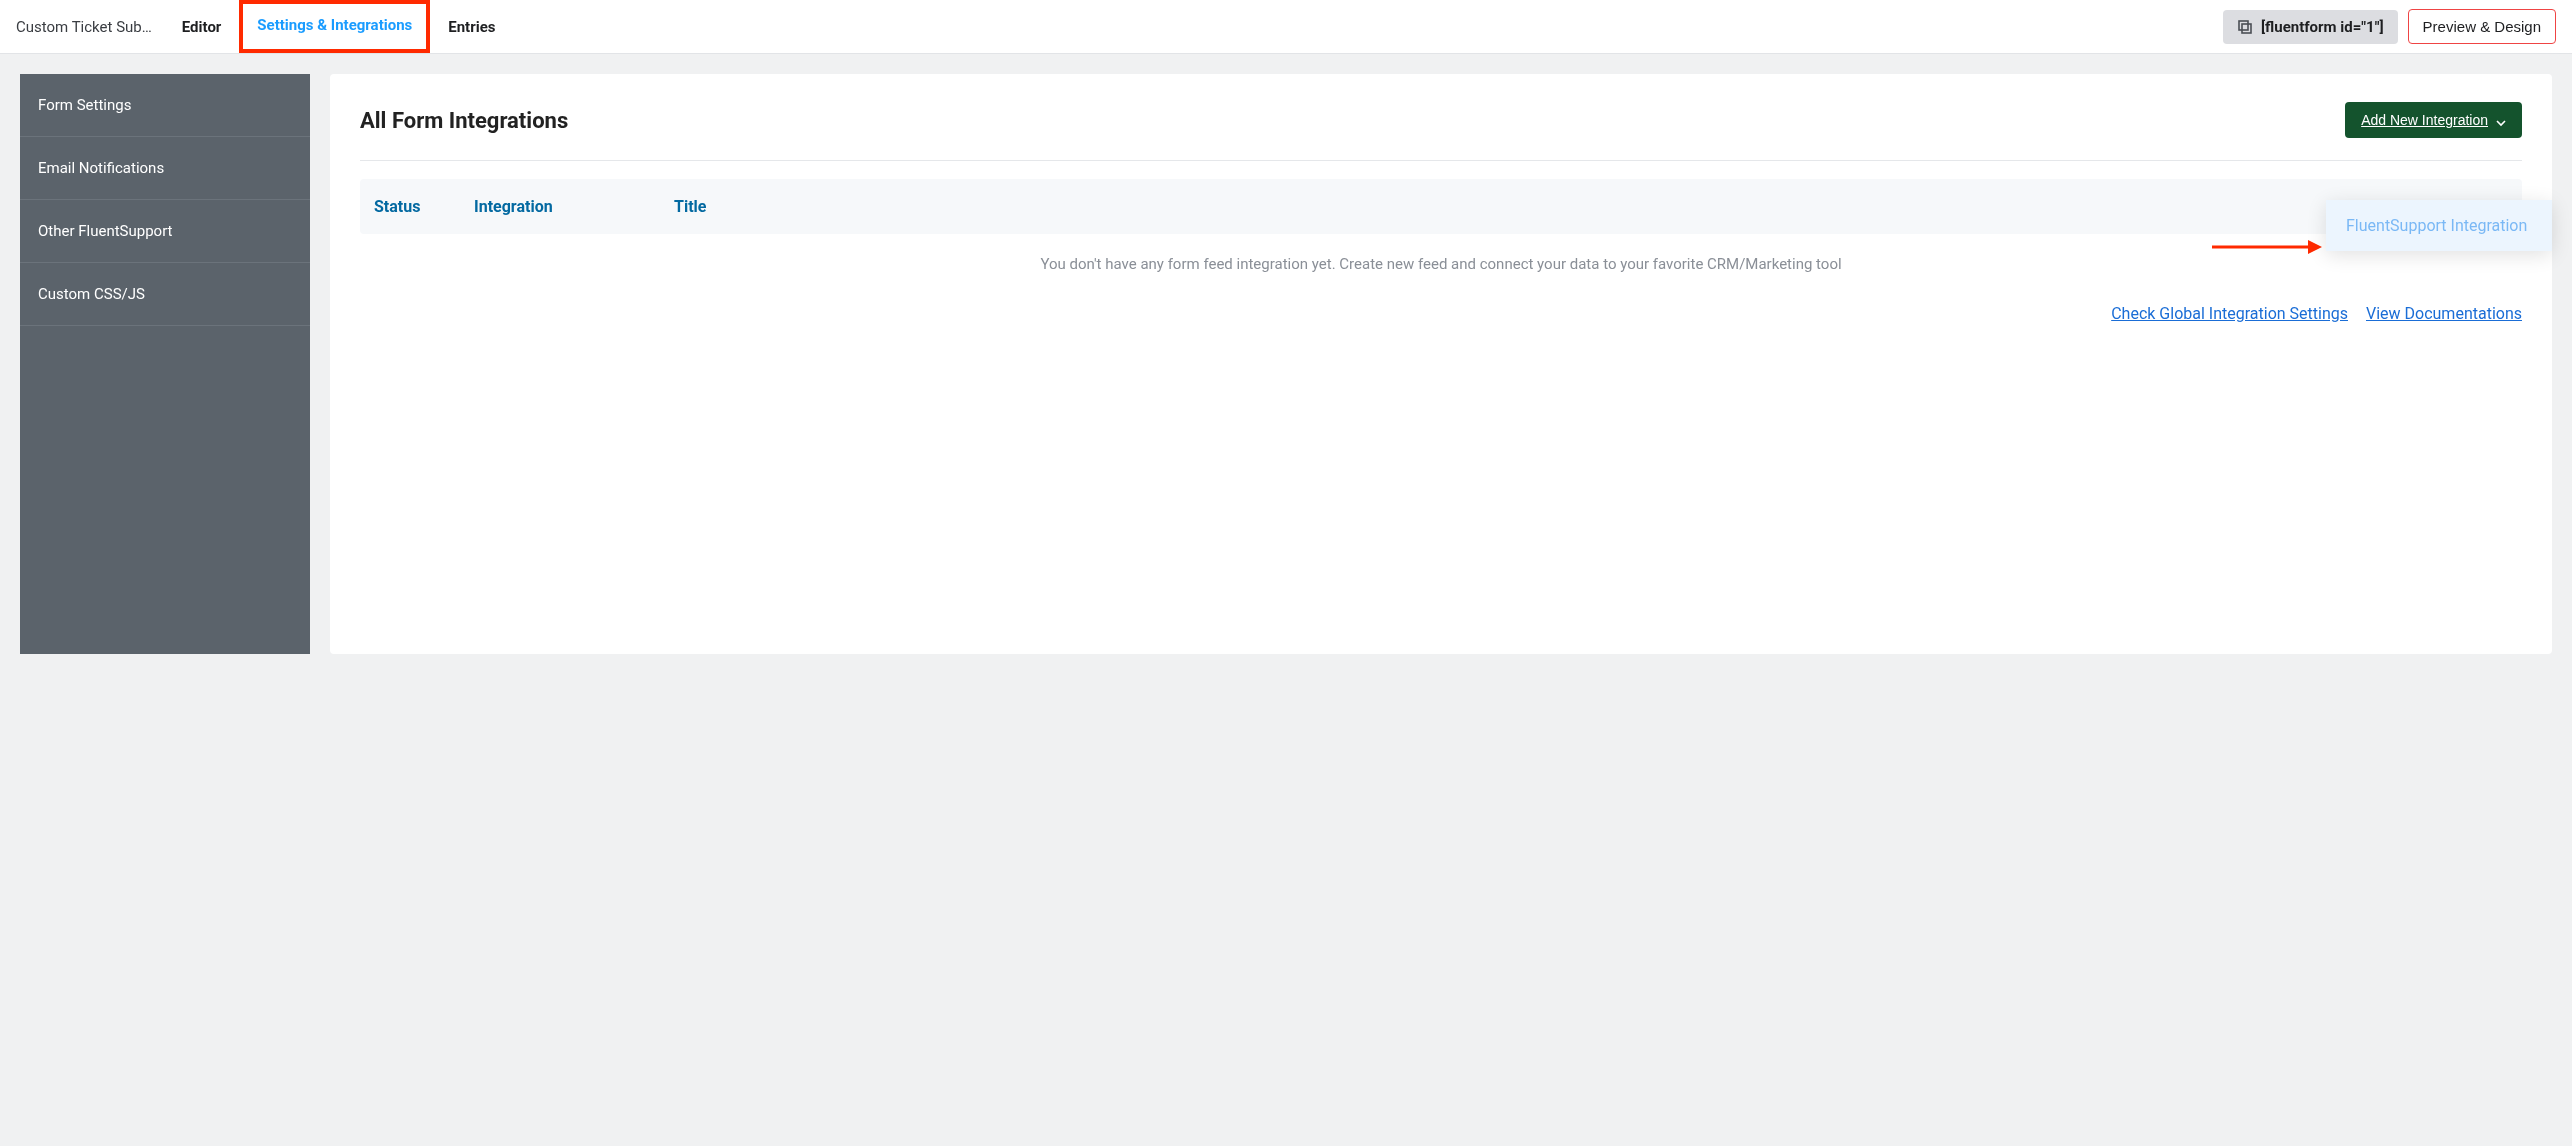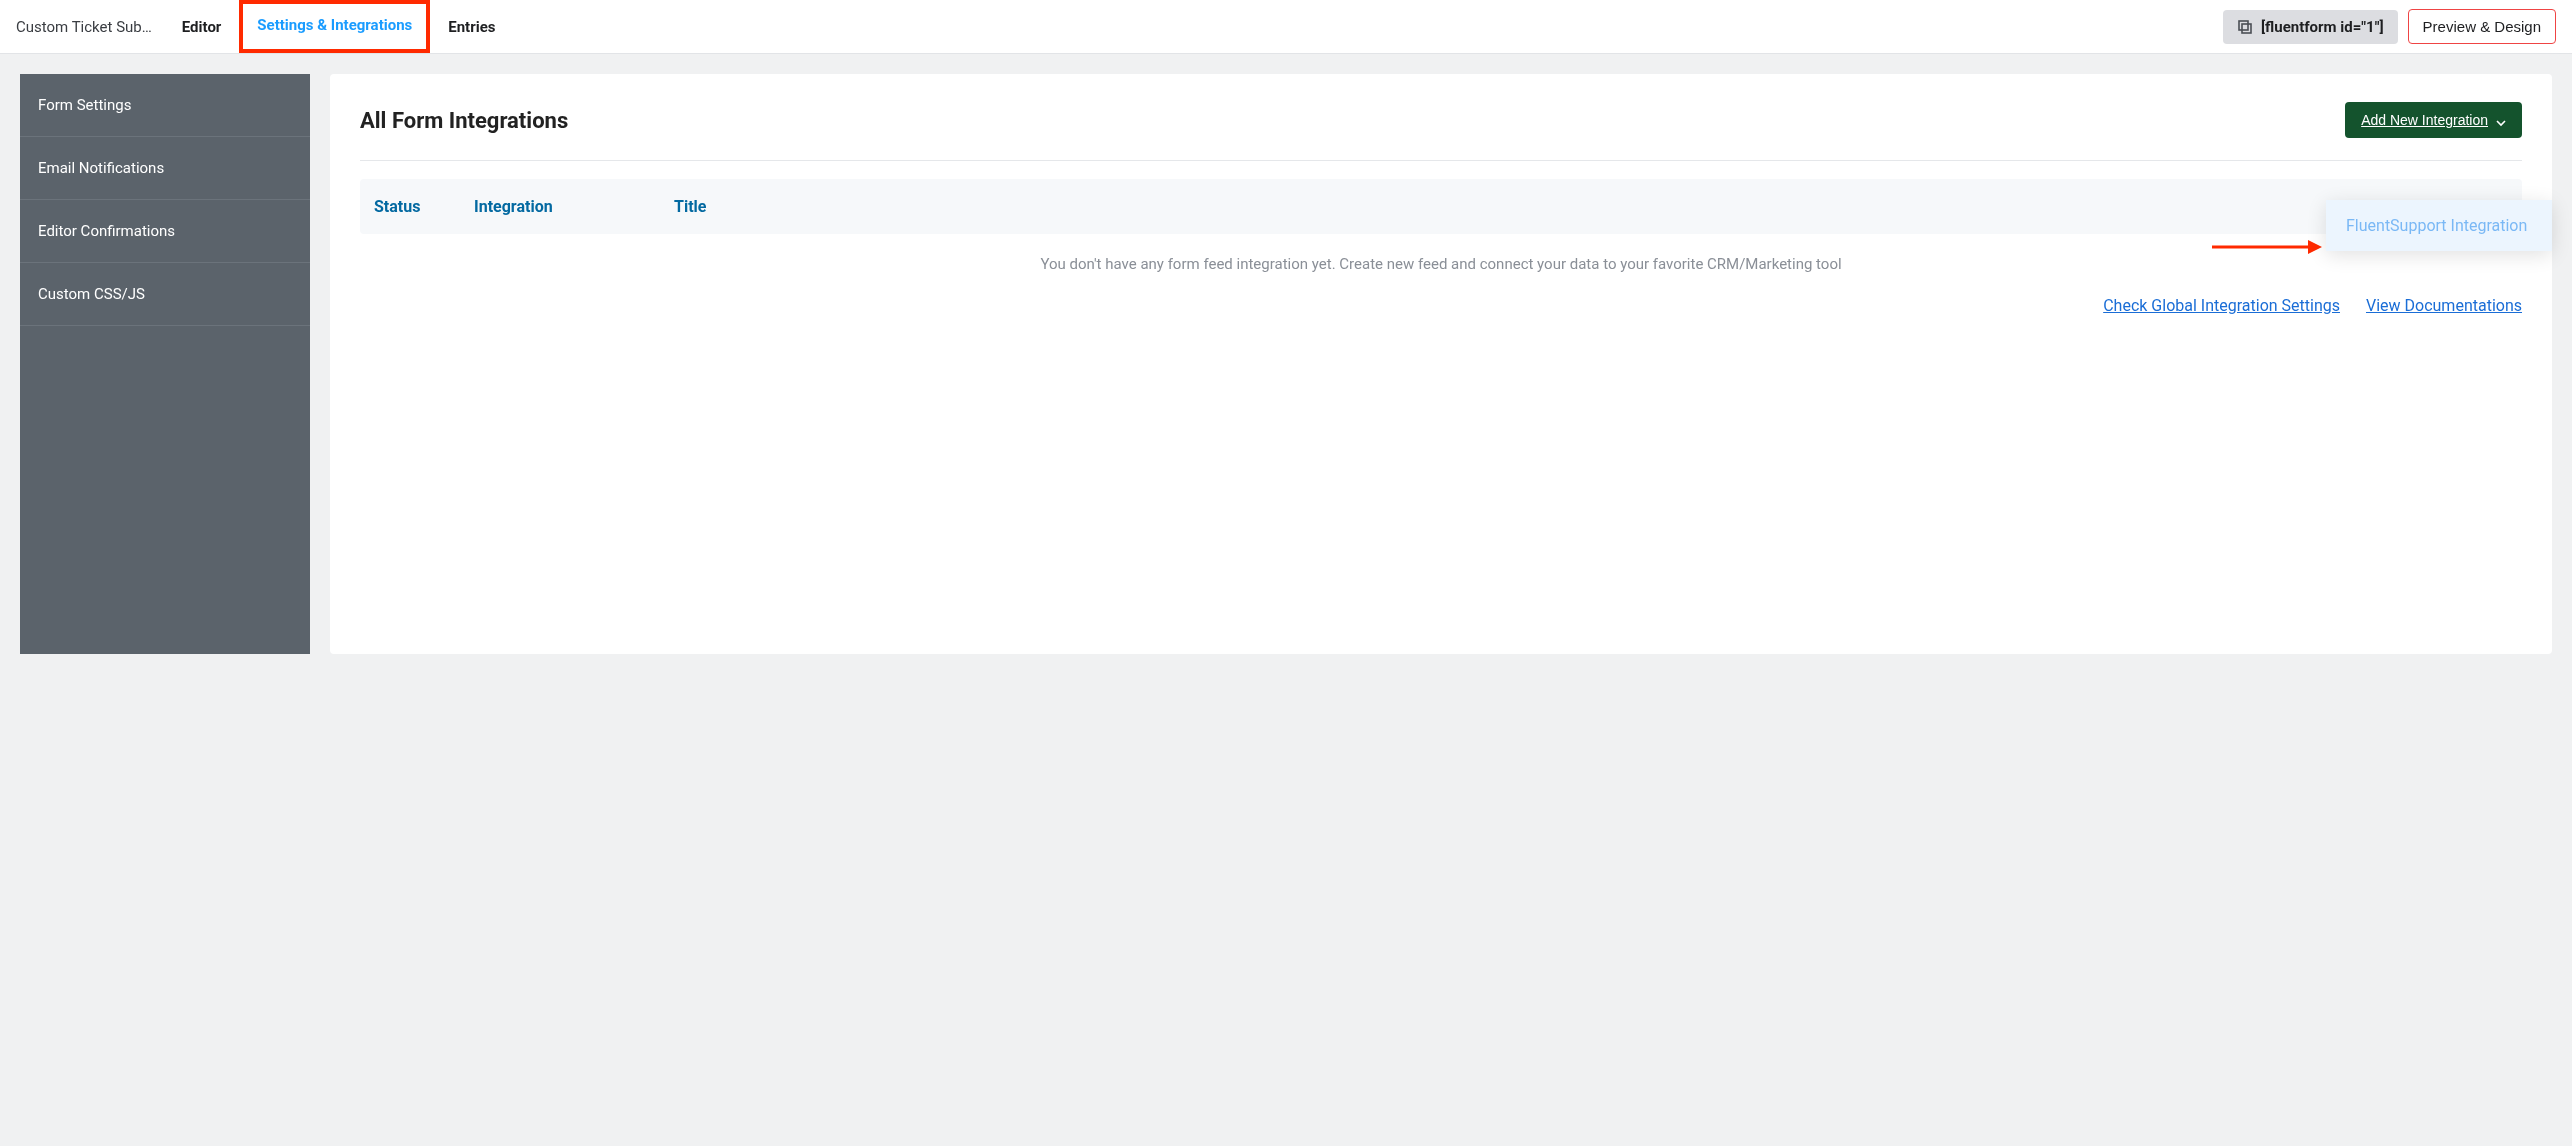--- a/index.html
+++ b/index.html
@@ -147,22 +147,22 @@
   color: #8a8f97;
   font-size: 15px;
   line-height: 1.6;
   margin-top: 18px;
   padding: 0 140px;
 }
 
 .bottom-links {
   display: flex;
   justify-content: flex-end;
-  gap: 26px;
-  margin-top: 20px;
+  gap: 18px;
+  margin-top: 28px;
 }
 .bottom-links a {
   color: #1a6dd6;
   text-decoration: underline;
   font-size: 16px;
   cursor: pointer;
 }
 
 
 .dropdown {
@@ -217,21 +217,21 @@
     </div>
     <button class="preview-btn">Preview &amp; Design</button>
   </div>
 </div>
 
 <div class="layout">
 
   <div class="sidebar">
     <div class="sidebar-item">Form Settings</div>
     <div class="sidebar-item">Email Notifications</div>
-    <div class="sidebar-item">Editor Confirmations</div>
+    <div class="sidebar-item">Other FluentSupport</div>
     <div class="sidebar-item">Custom CSS/JS</div>
   </div>
 
   <div class="main">
 
     <div class="main-header">
       <div class="main-title">All Form Integrations</div>
       <button class="add-btn">
         <span>Add New Integration</span>
         <span class="chev-down">

